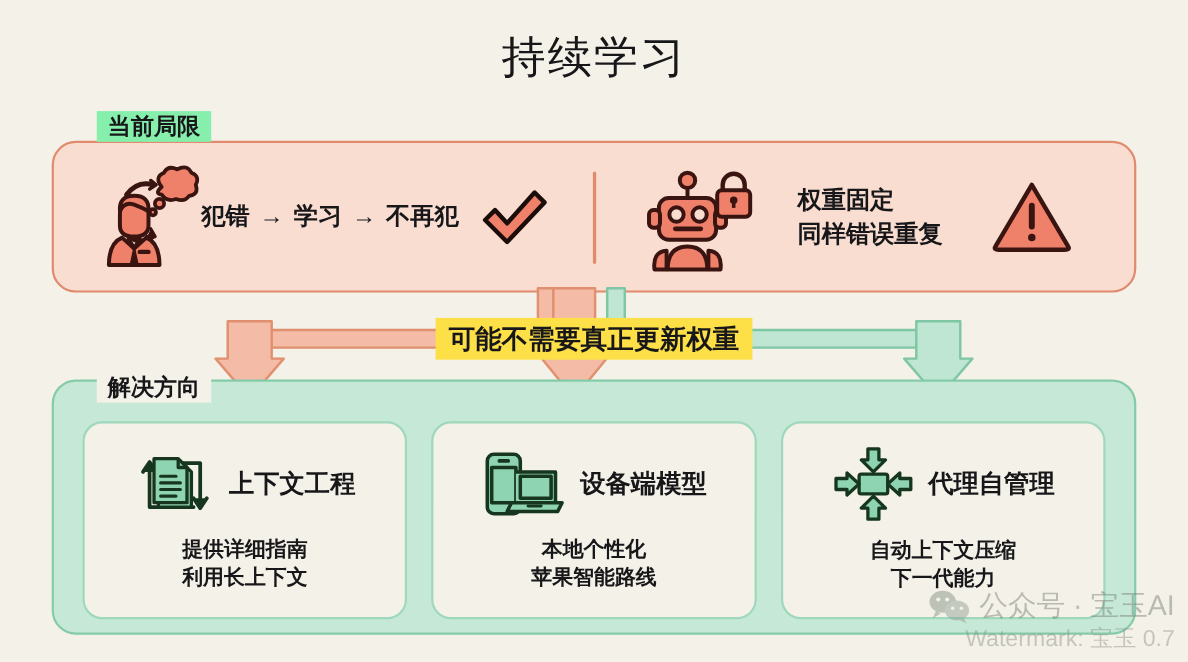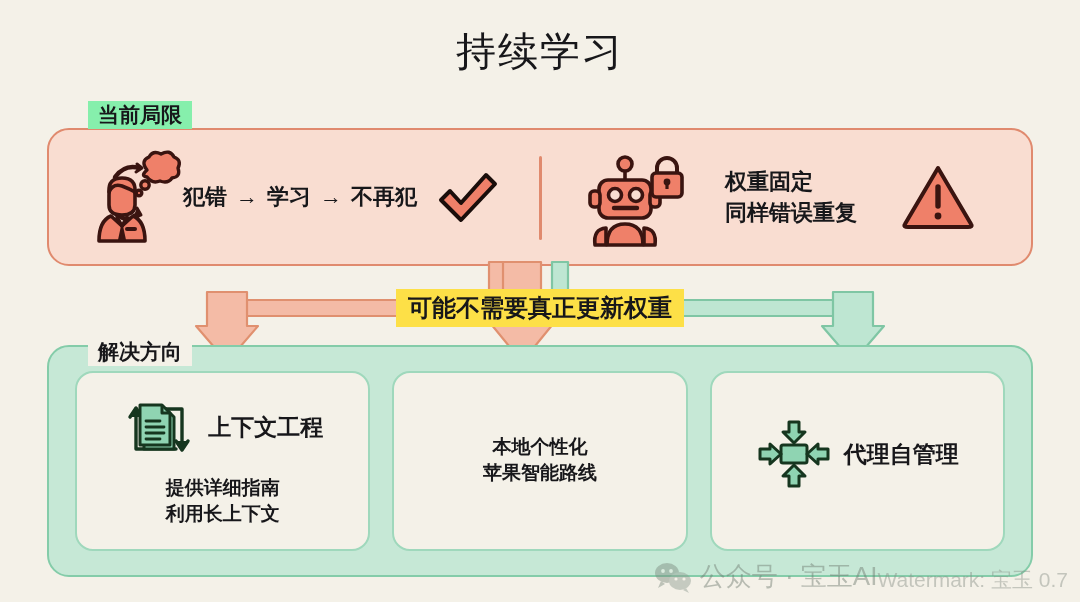--- a/index.html
+++ b/index.html
@@ -65,41 +65,41 @@
     border-radius:22px;
   }
   #solutions-label {
     position:absolute; left:88px; top:338px;
     background:#F4F1E8; padding:0 10px;
     font-size:21px; font-weight:bold; color:#17171a;
     z-index:6;
   }
 
   #cards-row {
-    position:absolute; left:47px; top:345px; width:986px; height:232px;
+    position:absolute; left:47px; top:357px; width:986px; height:232px;
     display:flex; align-items:center; justify-content:center; gap:22px;
     padding:0 28px;
   }
   .solution-card {
     flex:1 1 0; height:180px;
     background:#F4F1E8;
     border:2.5px solid #9FD8BC;
     border-radius:18px;
     display:flex; flex-direction:column;
     align-items:center; justify-content:center;
     padding:10px 6px 12px;
   }
   .card-head { display:flex; align-items:center; justify-content:center; gap:12px; margin-bottom:12px; }
   .card-title { font-size:23px; font-weight:bold; color:#17171a; white-space:nowrap; }
   .card-desc  { font-size:19px; font-weight:bold; color:#17171a; line-height:1.38; text-align:center; white-space:nowrap; }
 
   
   #watermark {
     position:absolute; right:12px; bottom:8px;
-    display:flex; align-items:flex-end;
+    display:flex; flex-direction:column; align-items:flex-end;
     opacity:.45; pointer-events:none;
   }
   #watermark-line1 { display:flex; align-items:center; gap:8px; }
   #watermark-brand { font-size:26px; color:#6f7a70; white-space:nowrap; }
   #watermark-note  { font-size:21px; color:#8a9289; white-space:nowrap; margin-top:-2px; }
 
   svg { display:block; overflow:visible; }
 </style>
 </head>
 <body>
@@ -253,40 +253,60 @@
       </span>
       <span class="card-title">上下文工程</span>
     </div>
     <div class="card-desc">
       <div>提供详细指南</div>
       <div>利用长上下文</div>
     </div>
   </div>
 
   <div class="solution-card">
+    <div class="card-head">
+      <span>
+        <svg width="78" height="70" viewBox="0 0 78 70">
+          <g stroke="#16361F" stroke-width="3.2" stroke-linejoin="round">
+            <rect x="6" y="8" width="30" height="54" rx="6" fill="#8FD4B2"></rect>
+            <path d="M17 14 h8" stroke-width="3.4" stroke-linecap="round"></path>
+            <rect x="10" y="20" width="22" height="32" fill="#8FD4B2"></rect>
+            <path d="M32 24 h36 v28 h-36" fill="#8FD4B2"></path>
+            <path d="M36 28 h28 v20 h-28 Z" fill="#8FD4B2"></path>
+            <path d="M28 52 h46 l-4 8 h-46 Z" fill="#8FD4B2"></path>
+            <path d="M43 55 h12" stroke-width="2.6" stroke-linecap="round"></path>
+          </g>
+        </svg>
+      </span>
+      <span class="card-title">设备端模型</span>
+    </div>
     <div class="card-desc">
       <div>本地个性化</div>
       <div>苹果智能路线</div>
     </div>
   </div>
 
   <div class="solution-card">
     <div class="card-head">
       <span>
         <svg width="76" height="72" viewBox="0 0 76 72">
           <g fill="#8FD4B2" stroke="#16361F" stroke-width="3" stroke-linejoin="round">
             <rect x="25" y="27" width="26" height="18" rx="2"></rect>
             <path d="M33 4 h10 v10 h6 l-11 11 -11 -11 h6 Z"></path>
             <path d="M33 68 h10 v-10 h6 l-11 -11 -11 11 h6 Z"></path>
             <path d="M4 31 h10 v-5 l11 10 -11 10 v-5 h-10 Z"></path>
             <path d="M72 31 h-10 v-5 l-11 10 11 10 v-5 h10 Z"></path>
           </g>
         </svg>
       </span>
       <span class="card-title">代理自管理</span>
+    </div>
+    <div class="card-desc">
+      <div>自动上下文压缩</div>
+      <div>下一代能力</div>
     </div>
   </div>
 
 </div>
 
 <div id="watermark">
   <div id="watermark-line1">
     <span>
       <svg width="38" height="30" viewBox="0 0 38 30">
         <g fill="#7b8a7e">

